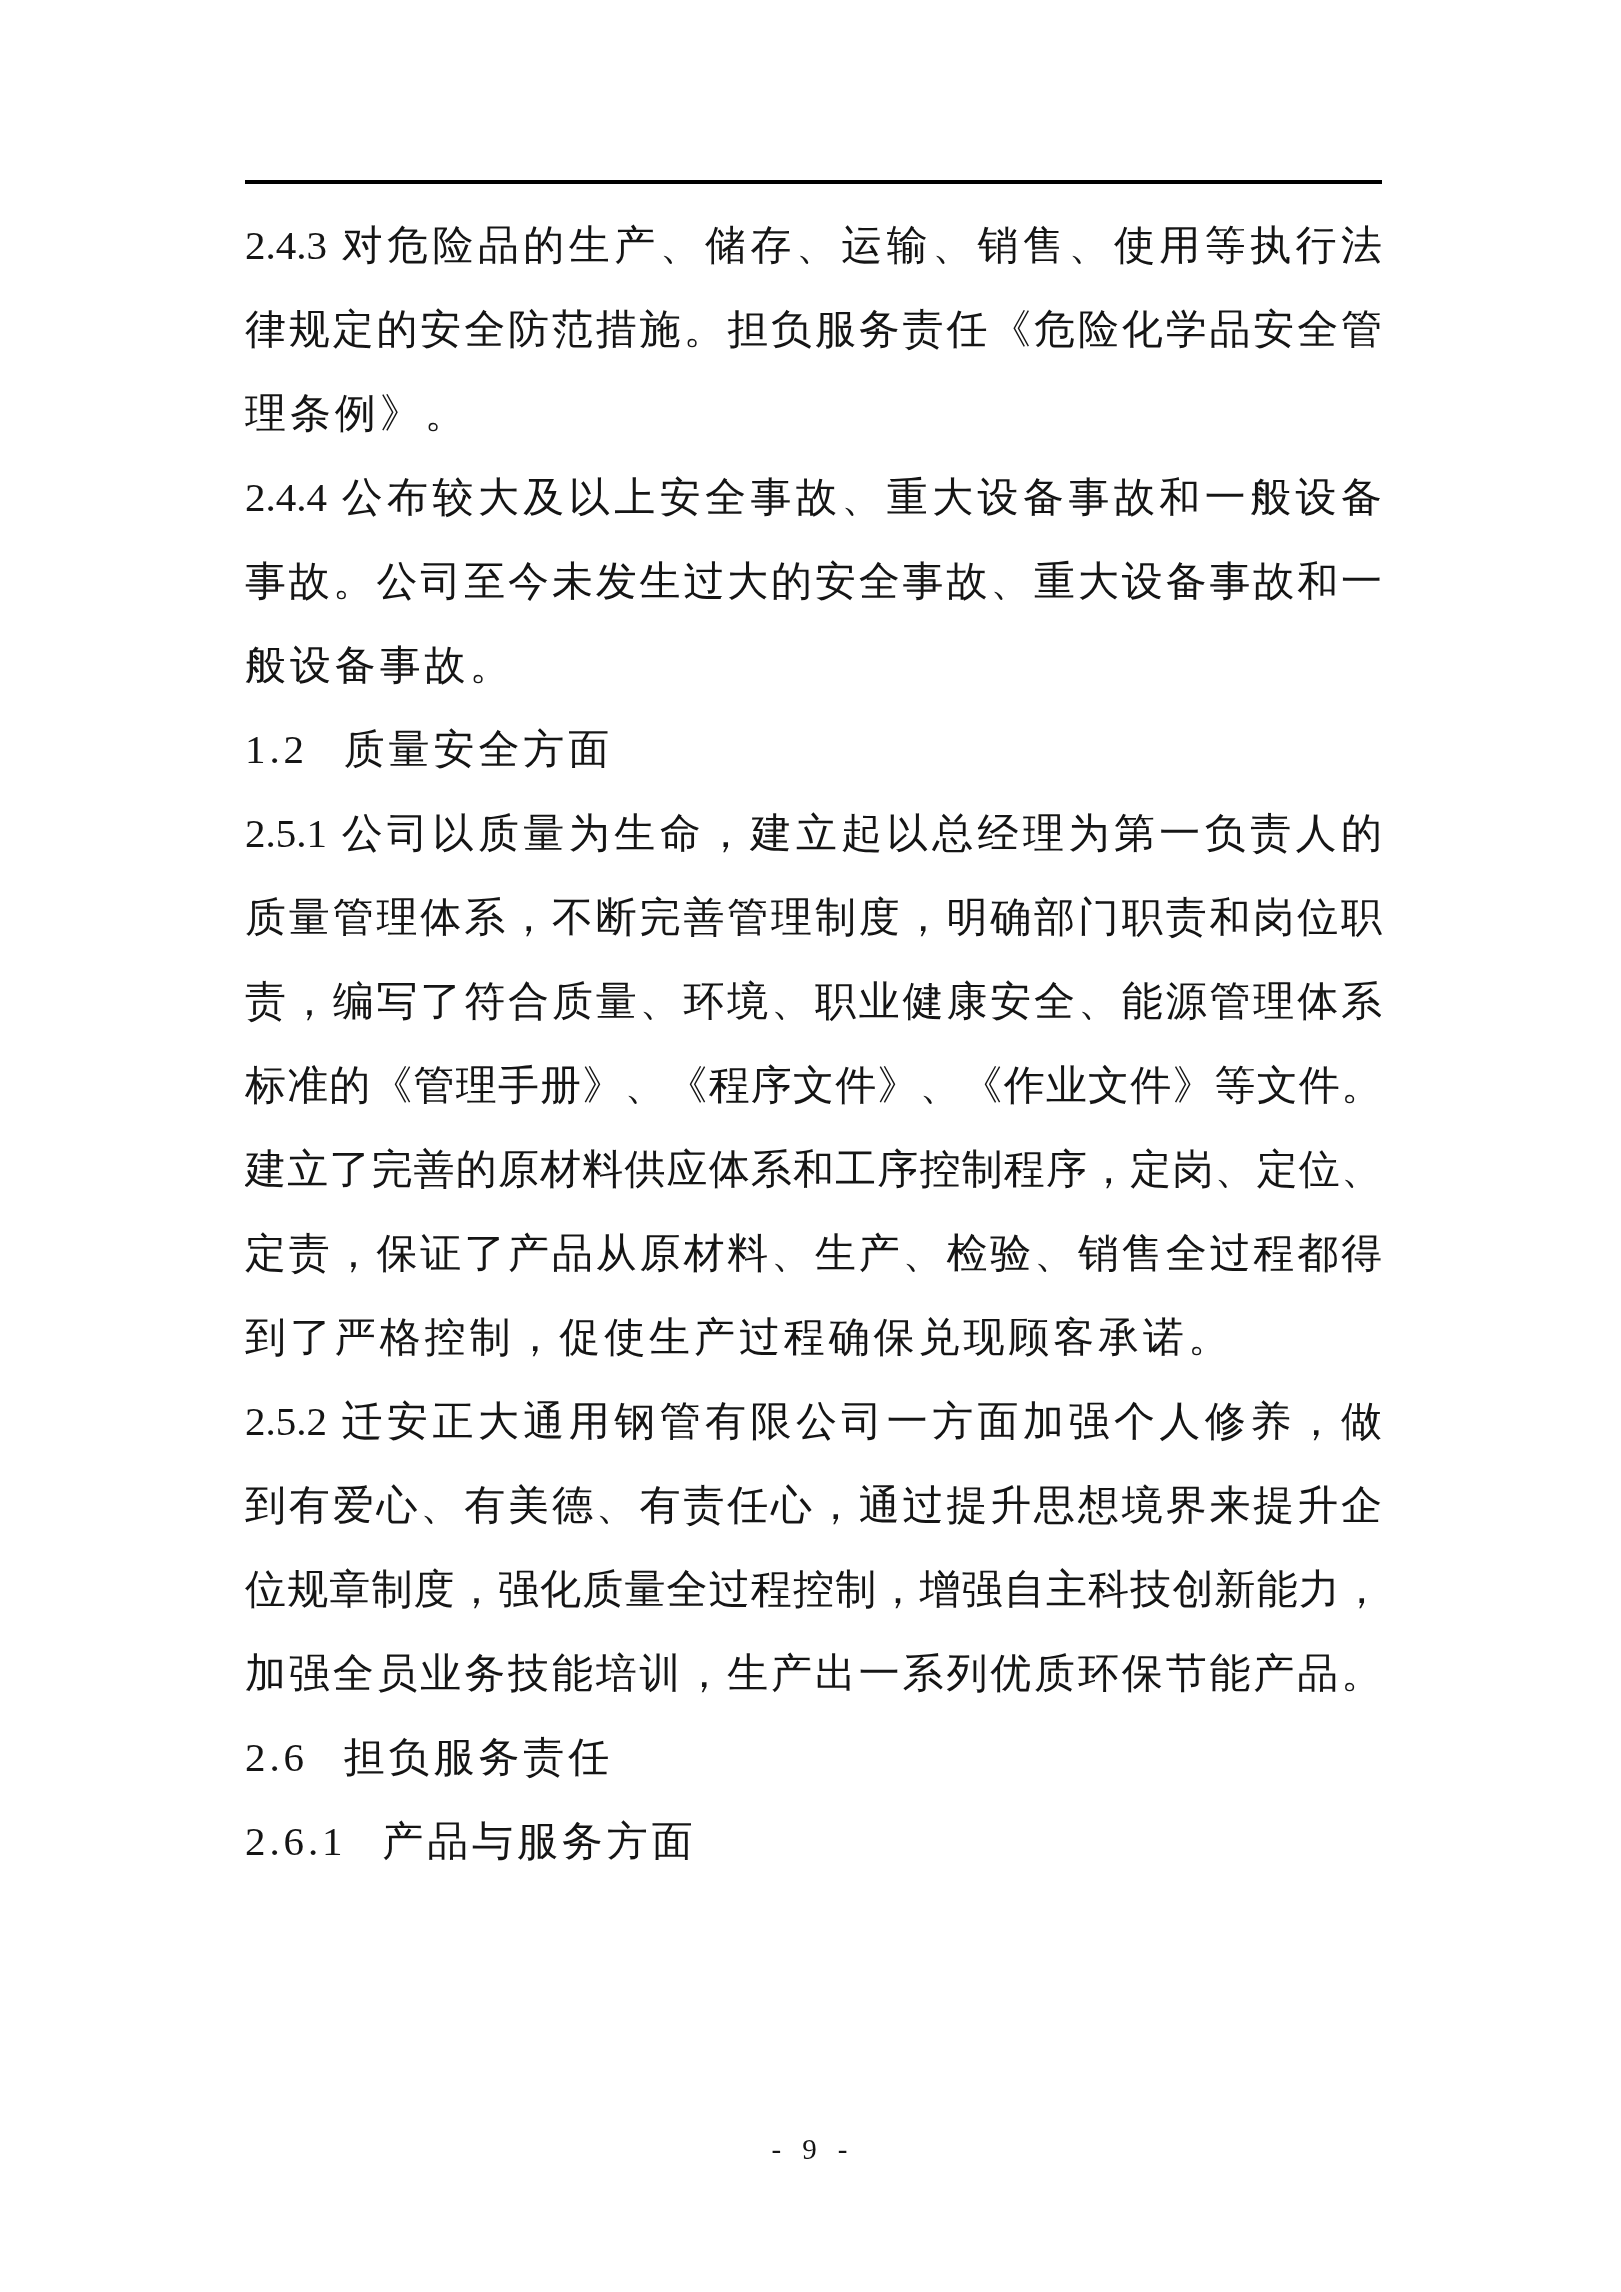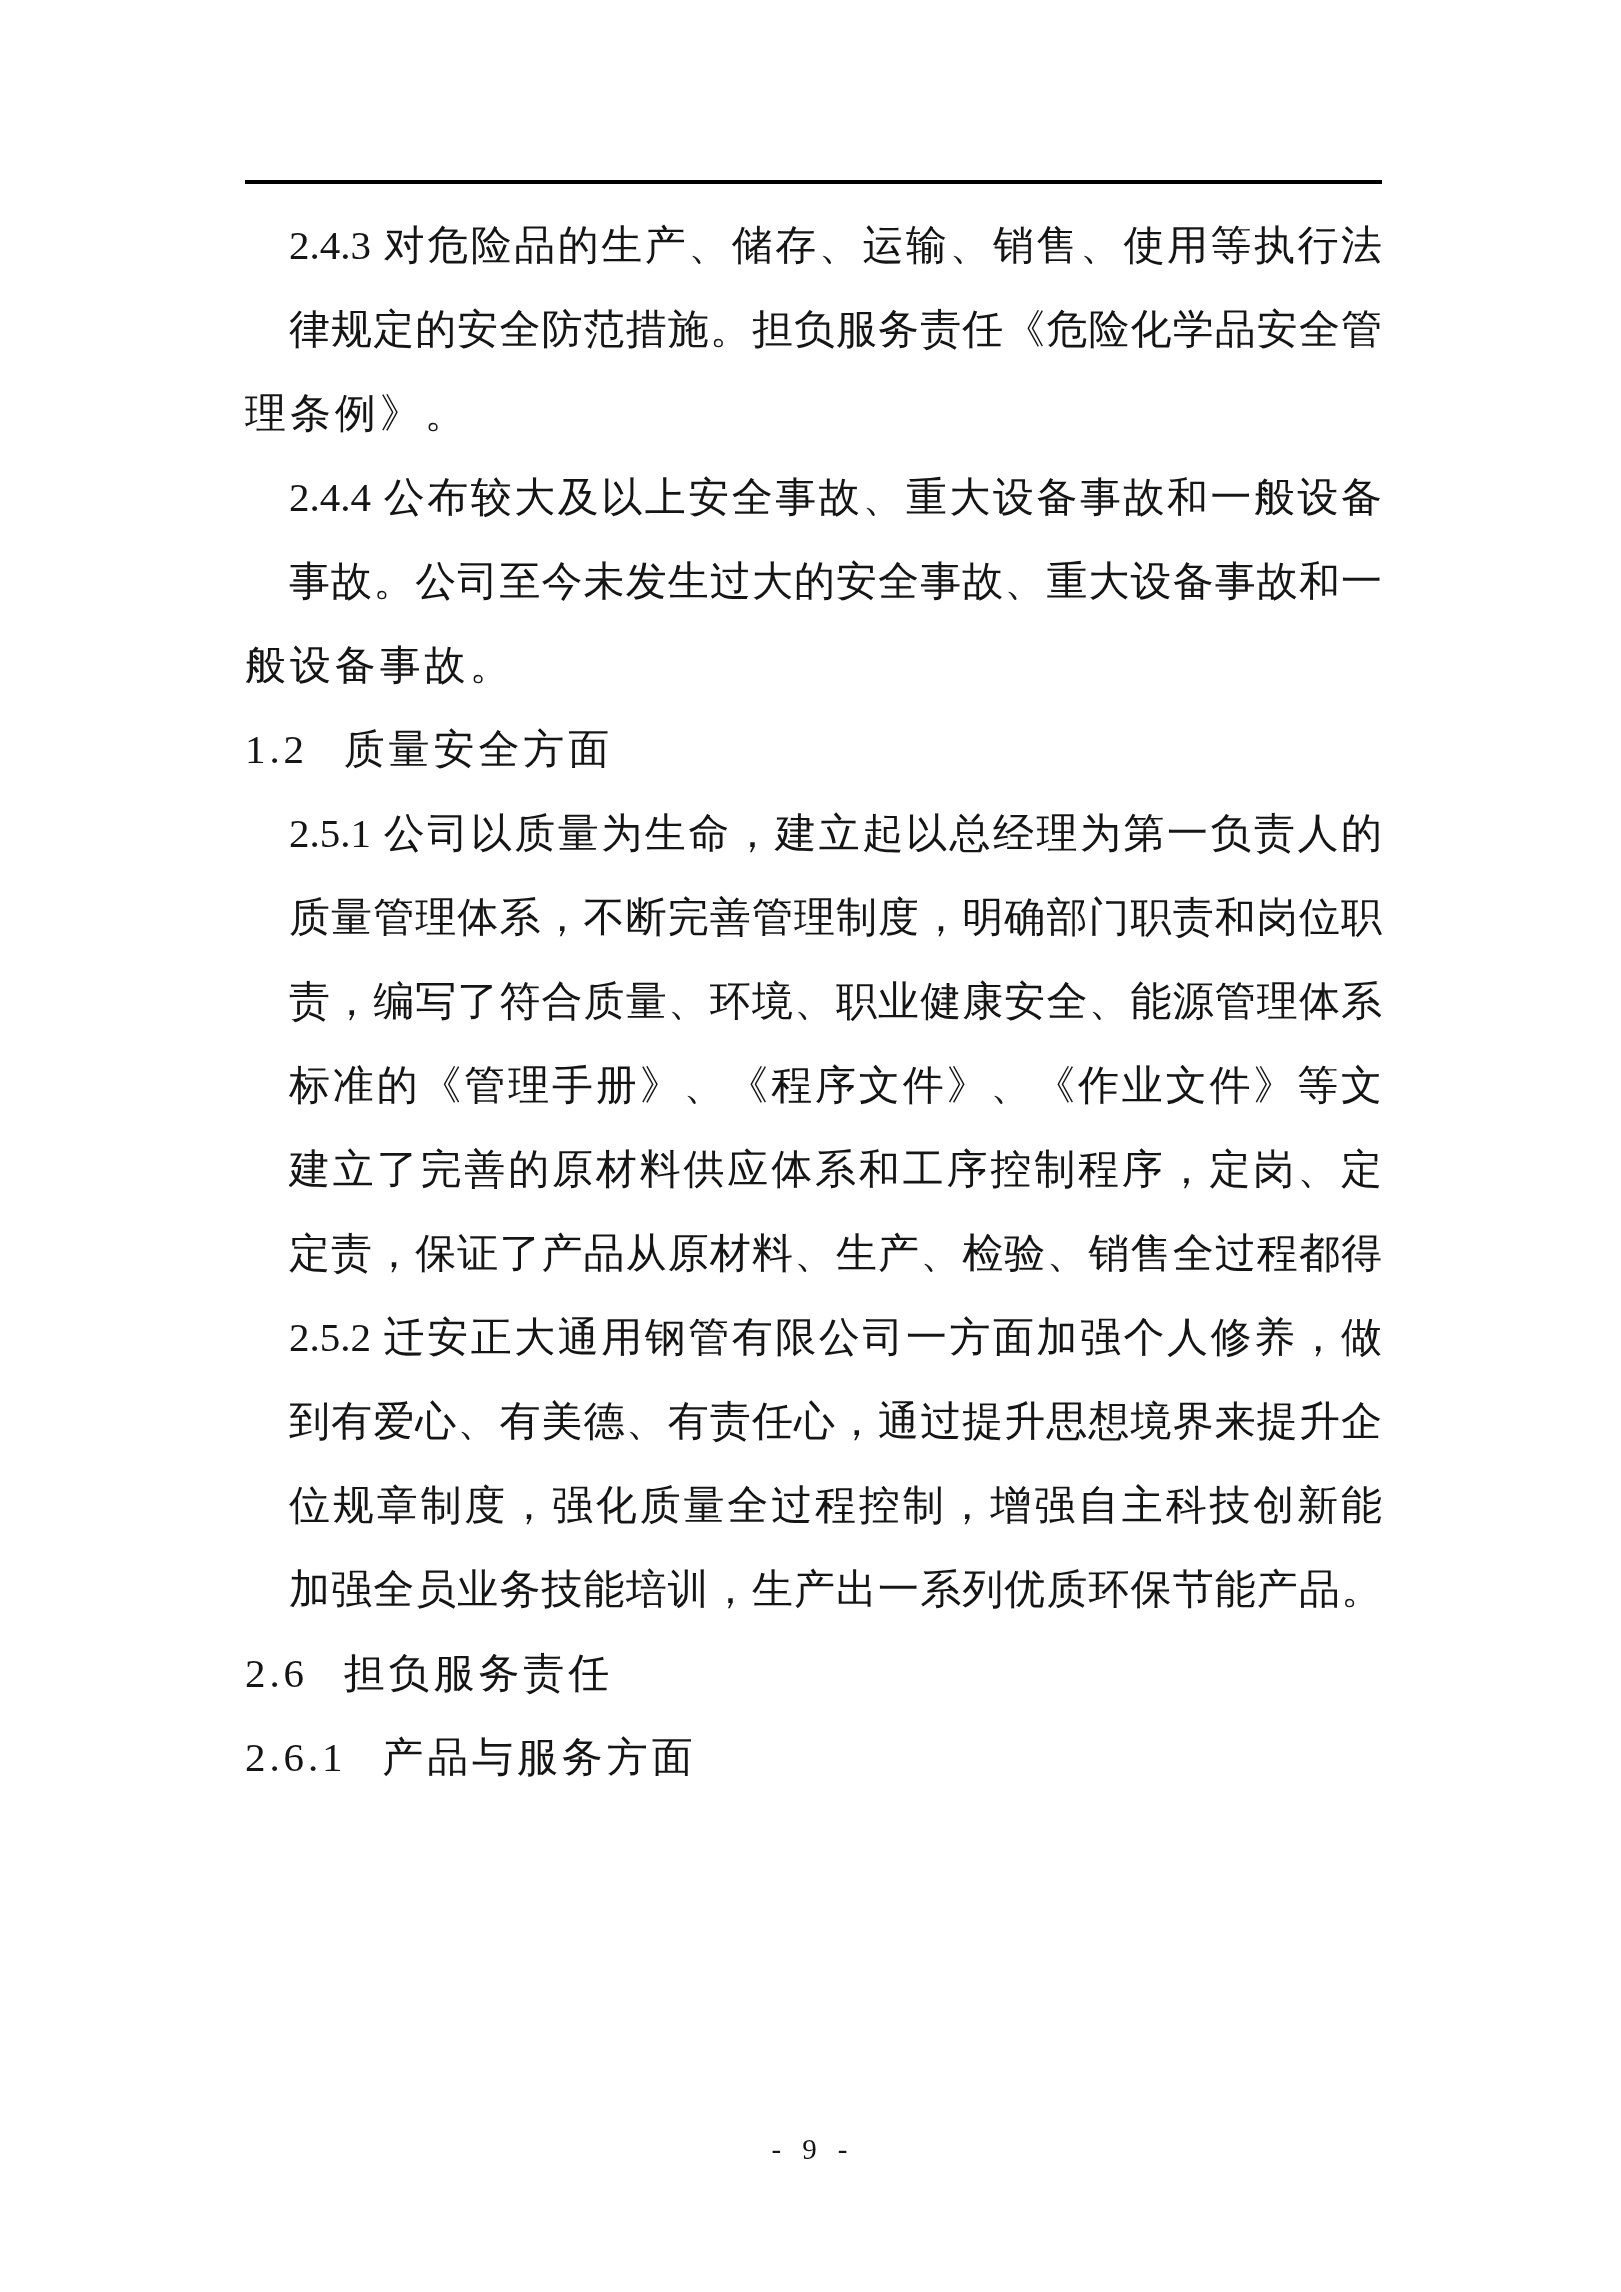--- a/index.html
+++ b/index.html
@@ -34,21 +34,20 @@
   .line {
     height: 84px;
     line-height: 84px;
     font-size: 41px;
     overflow: hidden;
     white-space: normal;
   }
   .line.just {
     text-align: justify;
     text-align-last: justify;
-    margin-left: 44px;
   }
   .line.left {
     text-align: right;
     text-align-last: left;
     letter-spacing: 3.9px;
     word-spacing: 21.6px;
   }
   .page-number {
     position: absolute;
     left: 0;
@@ -74,20 +73,21 @@
       <div class="line just">2.4.4 公布较大及以上安全事故、重大设备事故和一般设备</div>
       <div class="line just">事故。公司至今未发生过大的安全事故、重大设备事故和一</div>
       <div class="line left">般设备事故。</div>
       <div class="line left">1.2 质量安全方面</div>
       <div class="line just">2.5.1 公司以质量为生命，建立起以总经理为第一负责人的</div>
       <div class="line just">质量管理体系，不断完善管理制度，明确部门职责和岗位职</div>
       <div class="line just">责，编写了符合质量、环境、职业健康安全、能源管理体系</div>
       <div class="line just">标准的《管理手册》、《程序文件》、《作业文件》等文件。</div>
       <div class="line just">建立了完善的原材料供应体系和工序控制程序，定岗、定位、</div>
       <div class="line just">定责，保证了产品从原材料、生产、检验、销售全过程都得</div>
+      <div class="line left">到了严格控制，促使生产过程确保兑现顾客承诺。</div>
       <div class="line just">2.5.2 迁安正大通用钢管有限公司一方面加强个人修养，做</div>
       <div class="line just">到有爱心、有美德、有责任心，通过提升思想境界来提升企</div>
       <div class="line just">位规章制度，强化质量全过程控制，增强自主科技创新能力，</div>
       <div class="line just">加强全员业务技能培训，生产出一系列优质环保节能产品。</div>
       <div class="line left">2.6 担负服务责任</div>
       <div class="line left">2.6.1 产品与服务方面</div>
     </div>
   <div class="page-number">- 9 -</div>
 </div>
 

